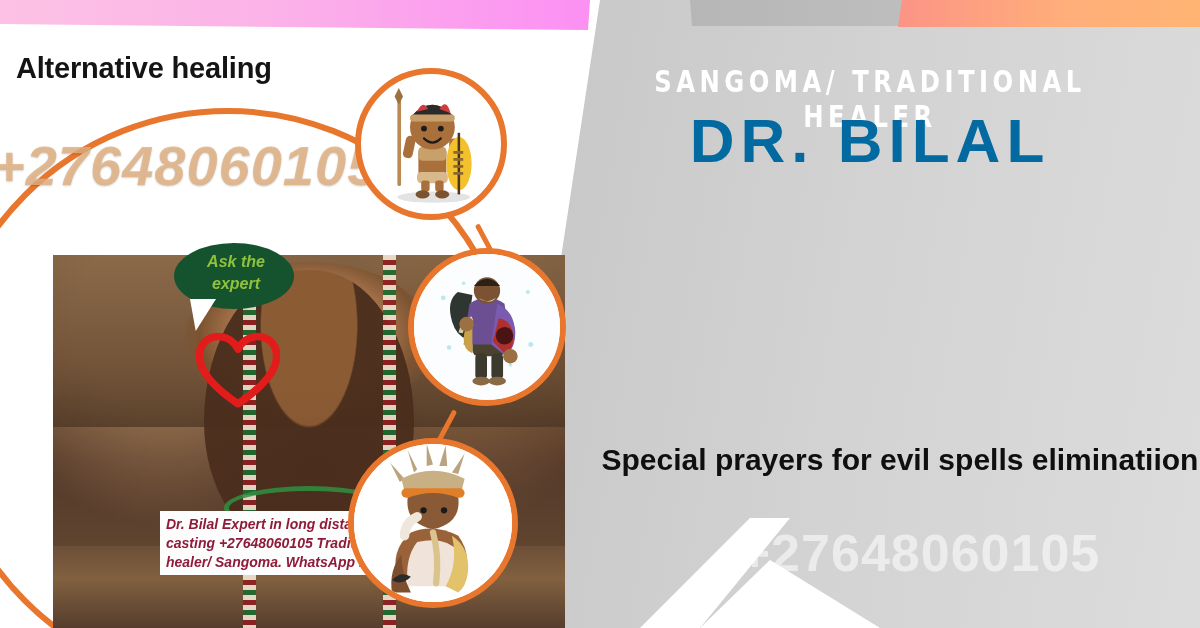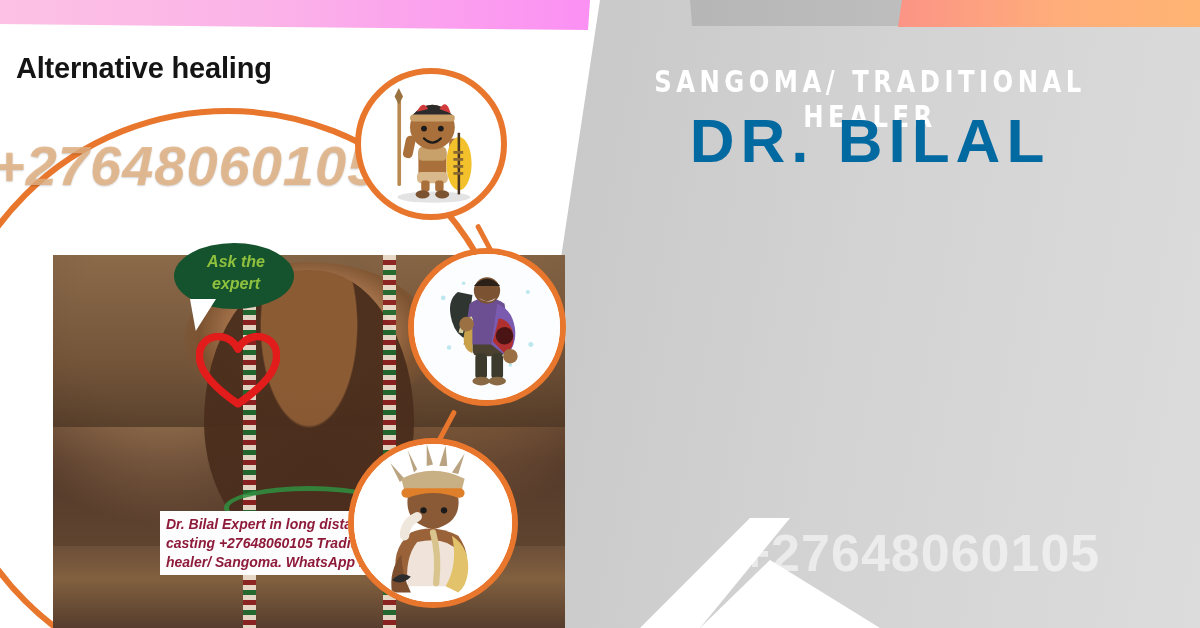--- a/index.html
+++ b/index.html
@@ -298,15 +298,16 @@
       <path d="M50 56 q4 14 2 32" stroke="#d9c48e" stroke-width="4" fill="none" stroke-linecap="round"></path>
       <path d="M40 46 q-8 4 -8 12" stroke="#efe6dc" stroke-width="6" fill="none" stroke-linecap="round"></path>
       <g fill="#2b2b2b">
         <path d="M24 86 q6 -6 12 -2 q-6 6 -12 2 z"></path>
       </g>
     </svg>
   </div>
 
   <div class="kicker">SANGOMA/ TRADITIONAL HEALER</div>
   <div class="title">DR. BILAL</div>
+  <div class="black-copy">Special prayers for  evil spells eliminatiion</div>
   <div class="ghost-phone">+27648060105</div>
 
 </div>
 
 </body></html>

